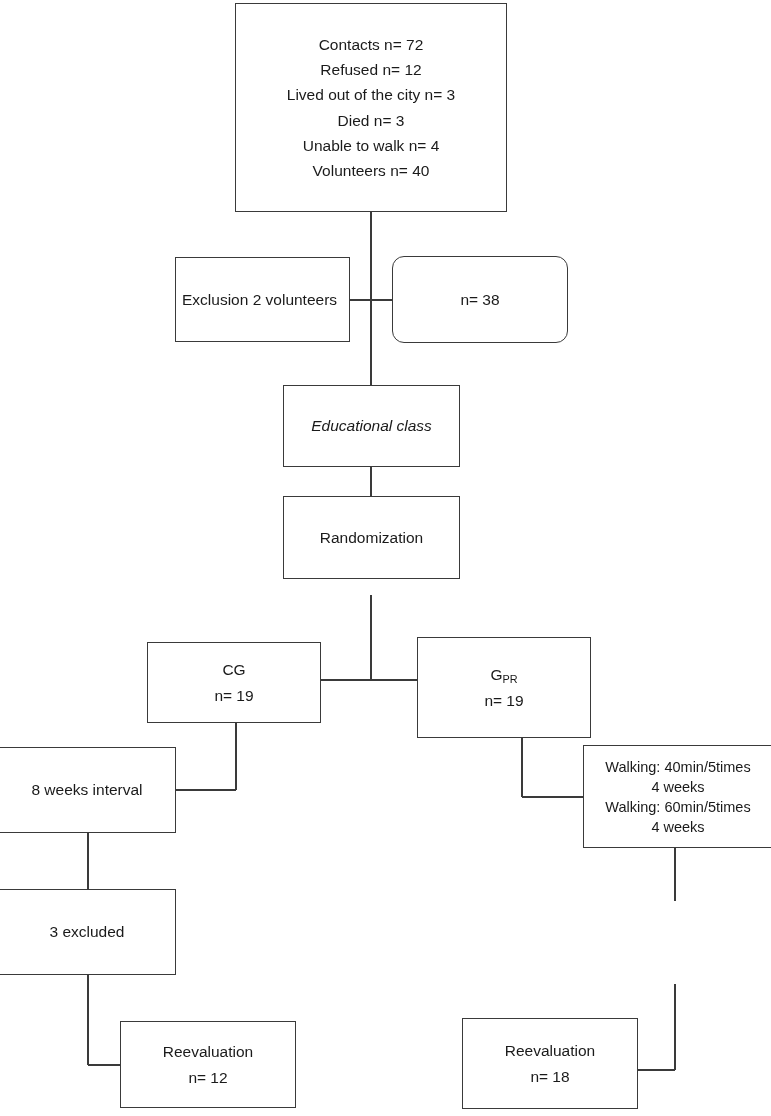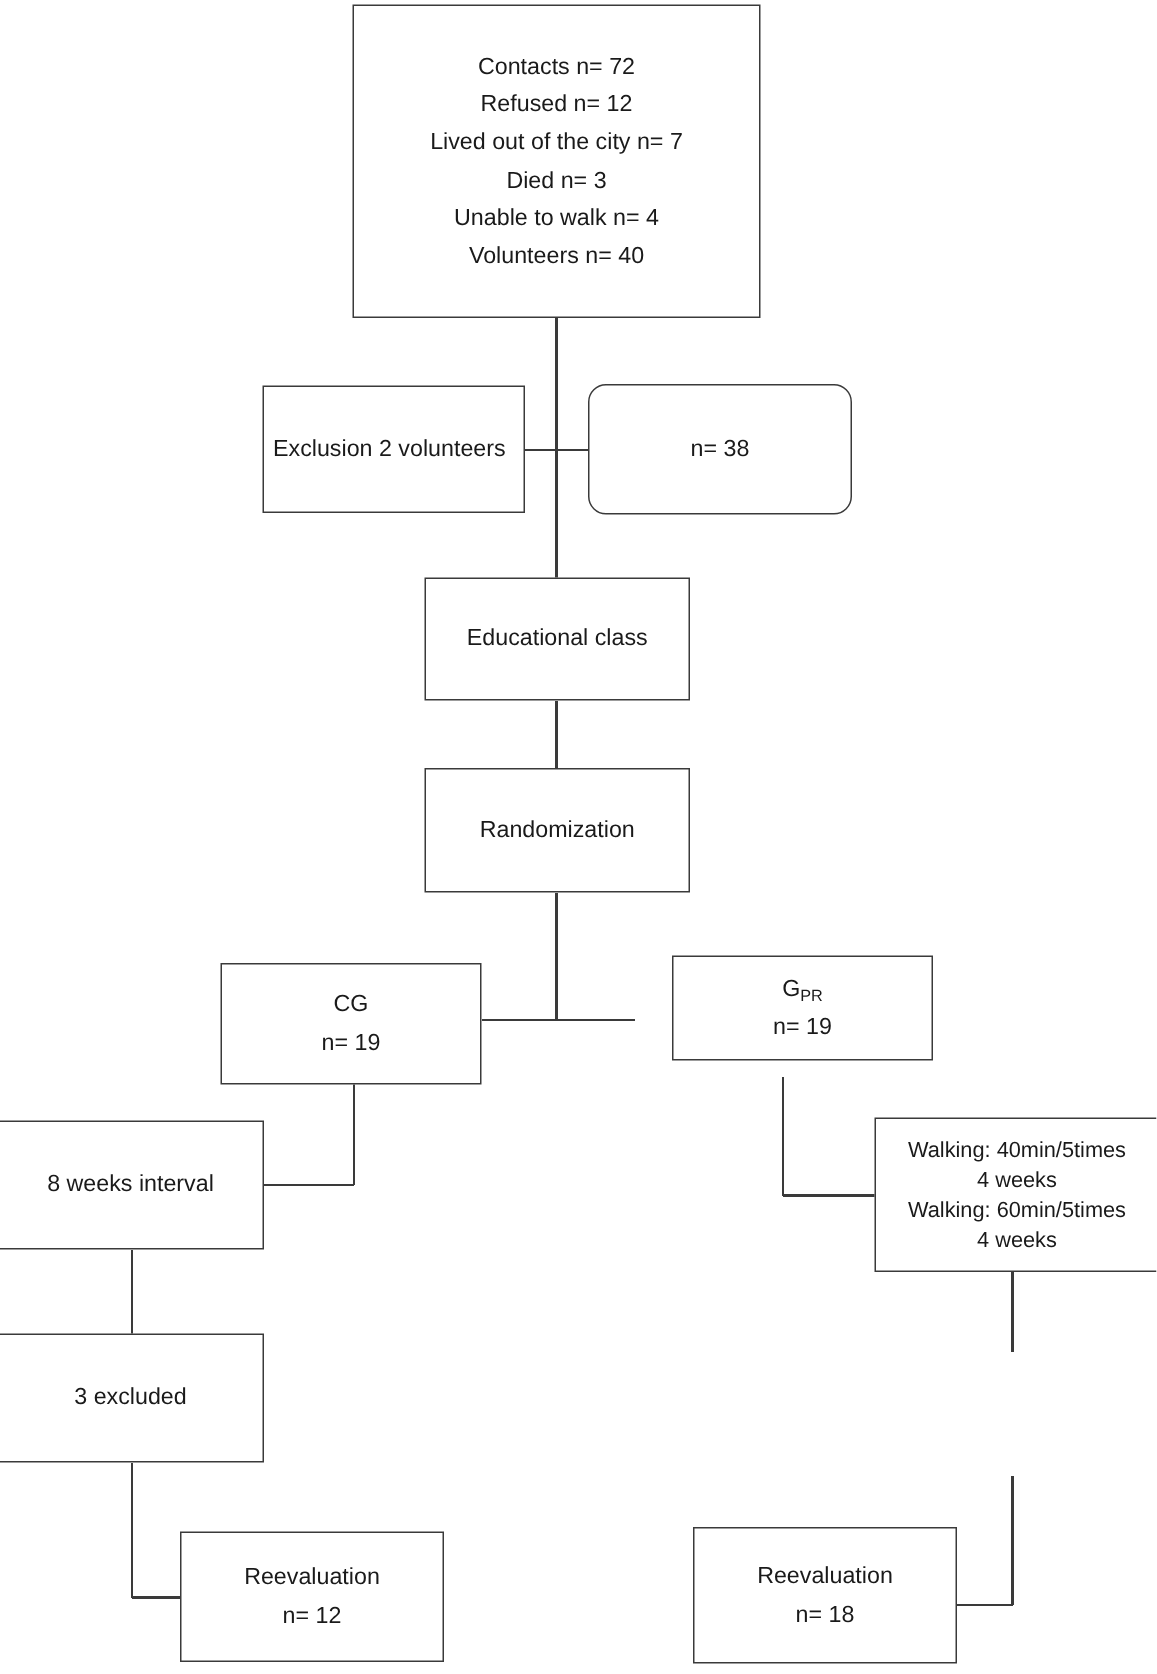--- a/index.html
+++ b/index.html
@@ -82,48 +82,48 @@
     <line x1="88" y1="975" x2="88" y2="1065"></line>
     <line x1="88" y1="1065" x2="120" y2="1065"></line>
 
     <line x1="675" y1="984" x2="675" y2="1070"></line>
     <line x1="637" y1="1070" x2="675" y2="1070"></line>
   </svg>
 
   <div class="box" style="left:235px;top:3px;width:272px;height:209px;">
     <span class="line">Contacts n= 72</span>
     <span class="line">Refused n= 12</span>
-    <span class="line">Lived out of the city n= 7</span>
+    <span class="line">Lived out of the city n= 3</span>
     <span class="line">Died n= 3</span>
     <span class="line">Unable to walk n= 4</span>
     <span class="line">Volunteers n= 40</span>
   </div>
 
   <div class="box left-text" style="left:175px;top:257px;width:175px;height:85px;">
     <span class="line">Exclusion 2 volunteers</span>
   </div>
 
   <div class="box" style="left:392px;top:256px;width:176px;height:87px;border-radius:12px;">
     <span class="line">n= 38</span>
   </div>
 
-  <div class="box" style="left:283px;top:385px;width:177px;height:82px;">
+  <div class="box" style="left:283px;top:385px;width:177px;height:82px;font-style:italic;">
     <span class="line">Educational class</span>
   </div>
 
-  <div class="box" style="left:283px;top:512px;width:177px;height:83px;">
+  <div class="box" style="left:283px;top:496px;width:177px;height:83px;">
     <span class="line">Randomization</span>
   </div>
 
   <div class="box" style="left:147px;top:642px;width:174px;height:81px;">
     <span class="line">CG</span>
     <span class="line">n= 19</span>
   </div>
 
-  <div class="box" style="left:448px;top:637px;width:174px;height:70px;">
+  <div class="box" style="left:417px;top:637px;width:174px;height:101px;">
     <span class="line"><span>G</span><sub>PR</sub></span>
     <span class="line">n= 19</span>
   </div>
 
   <div class="box" style="left:-2px;top:747px;width:178px;height:86px;">
     <span class="line">8 weeks interval</span>
   </div>
 
   <div class="box tight" style="left:583px;top:745px;width:190px;height:103px;font-size:14.5px;">
     <span class="line">Walking: 40min/5times</span>

